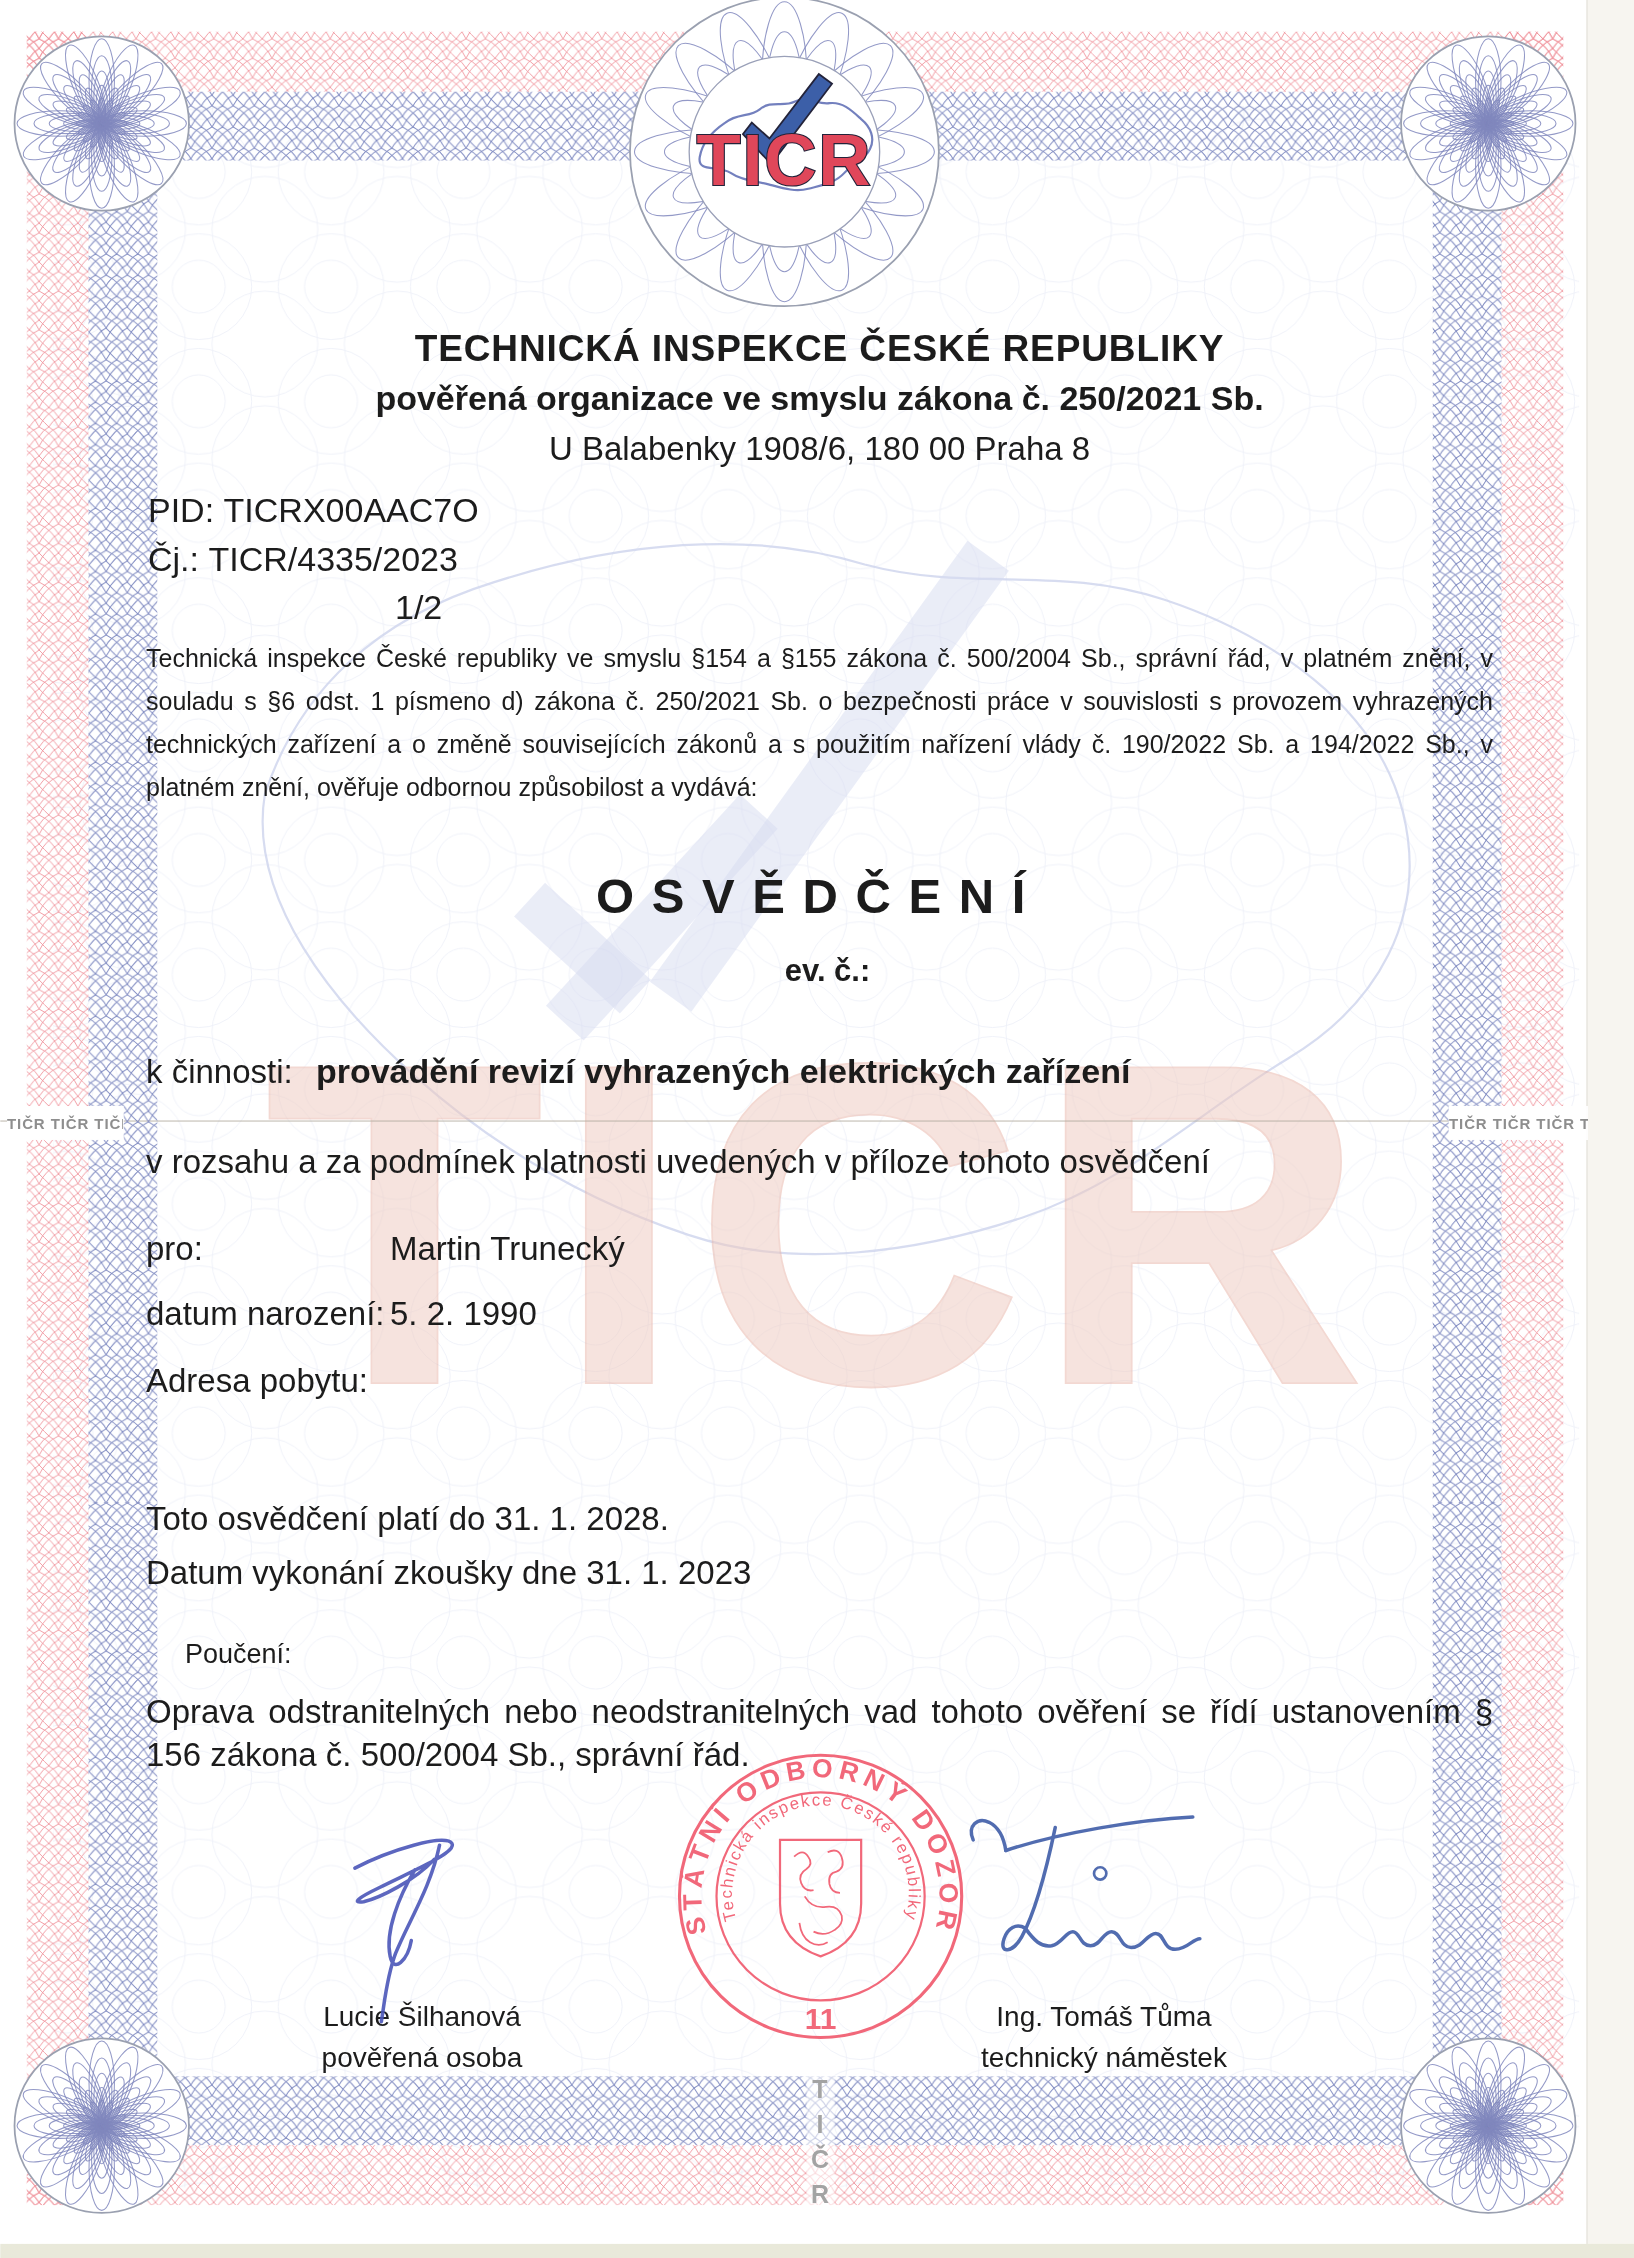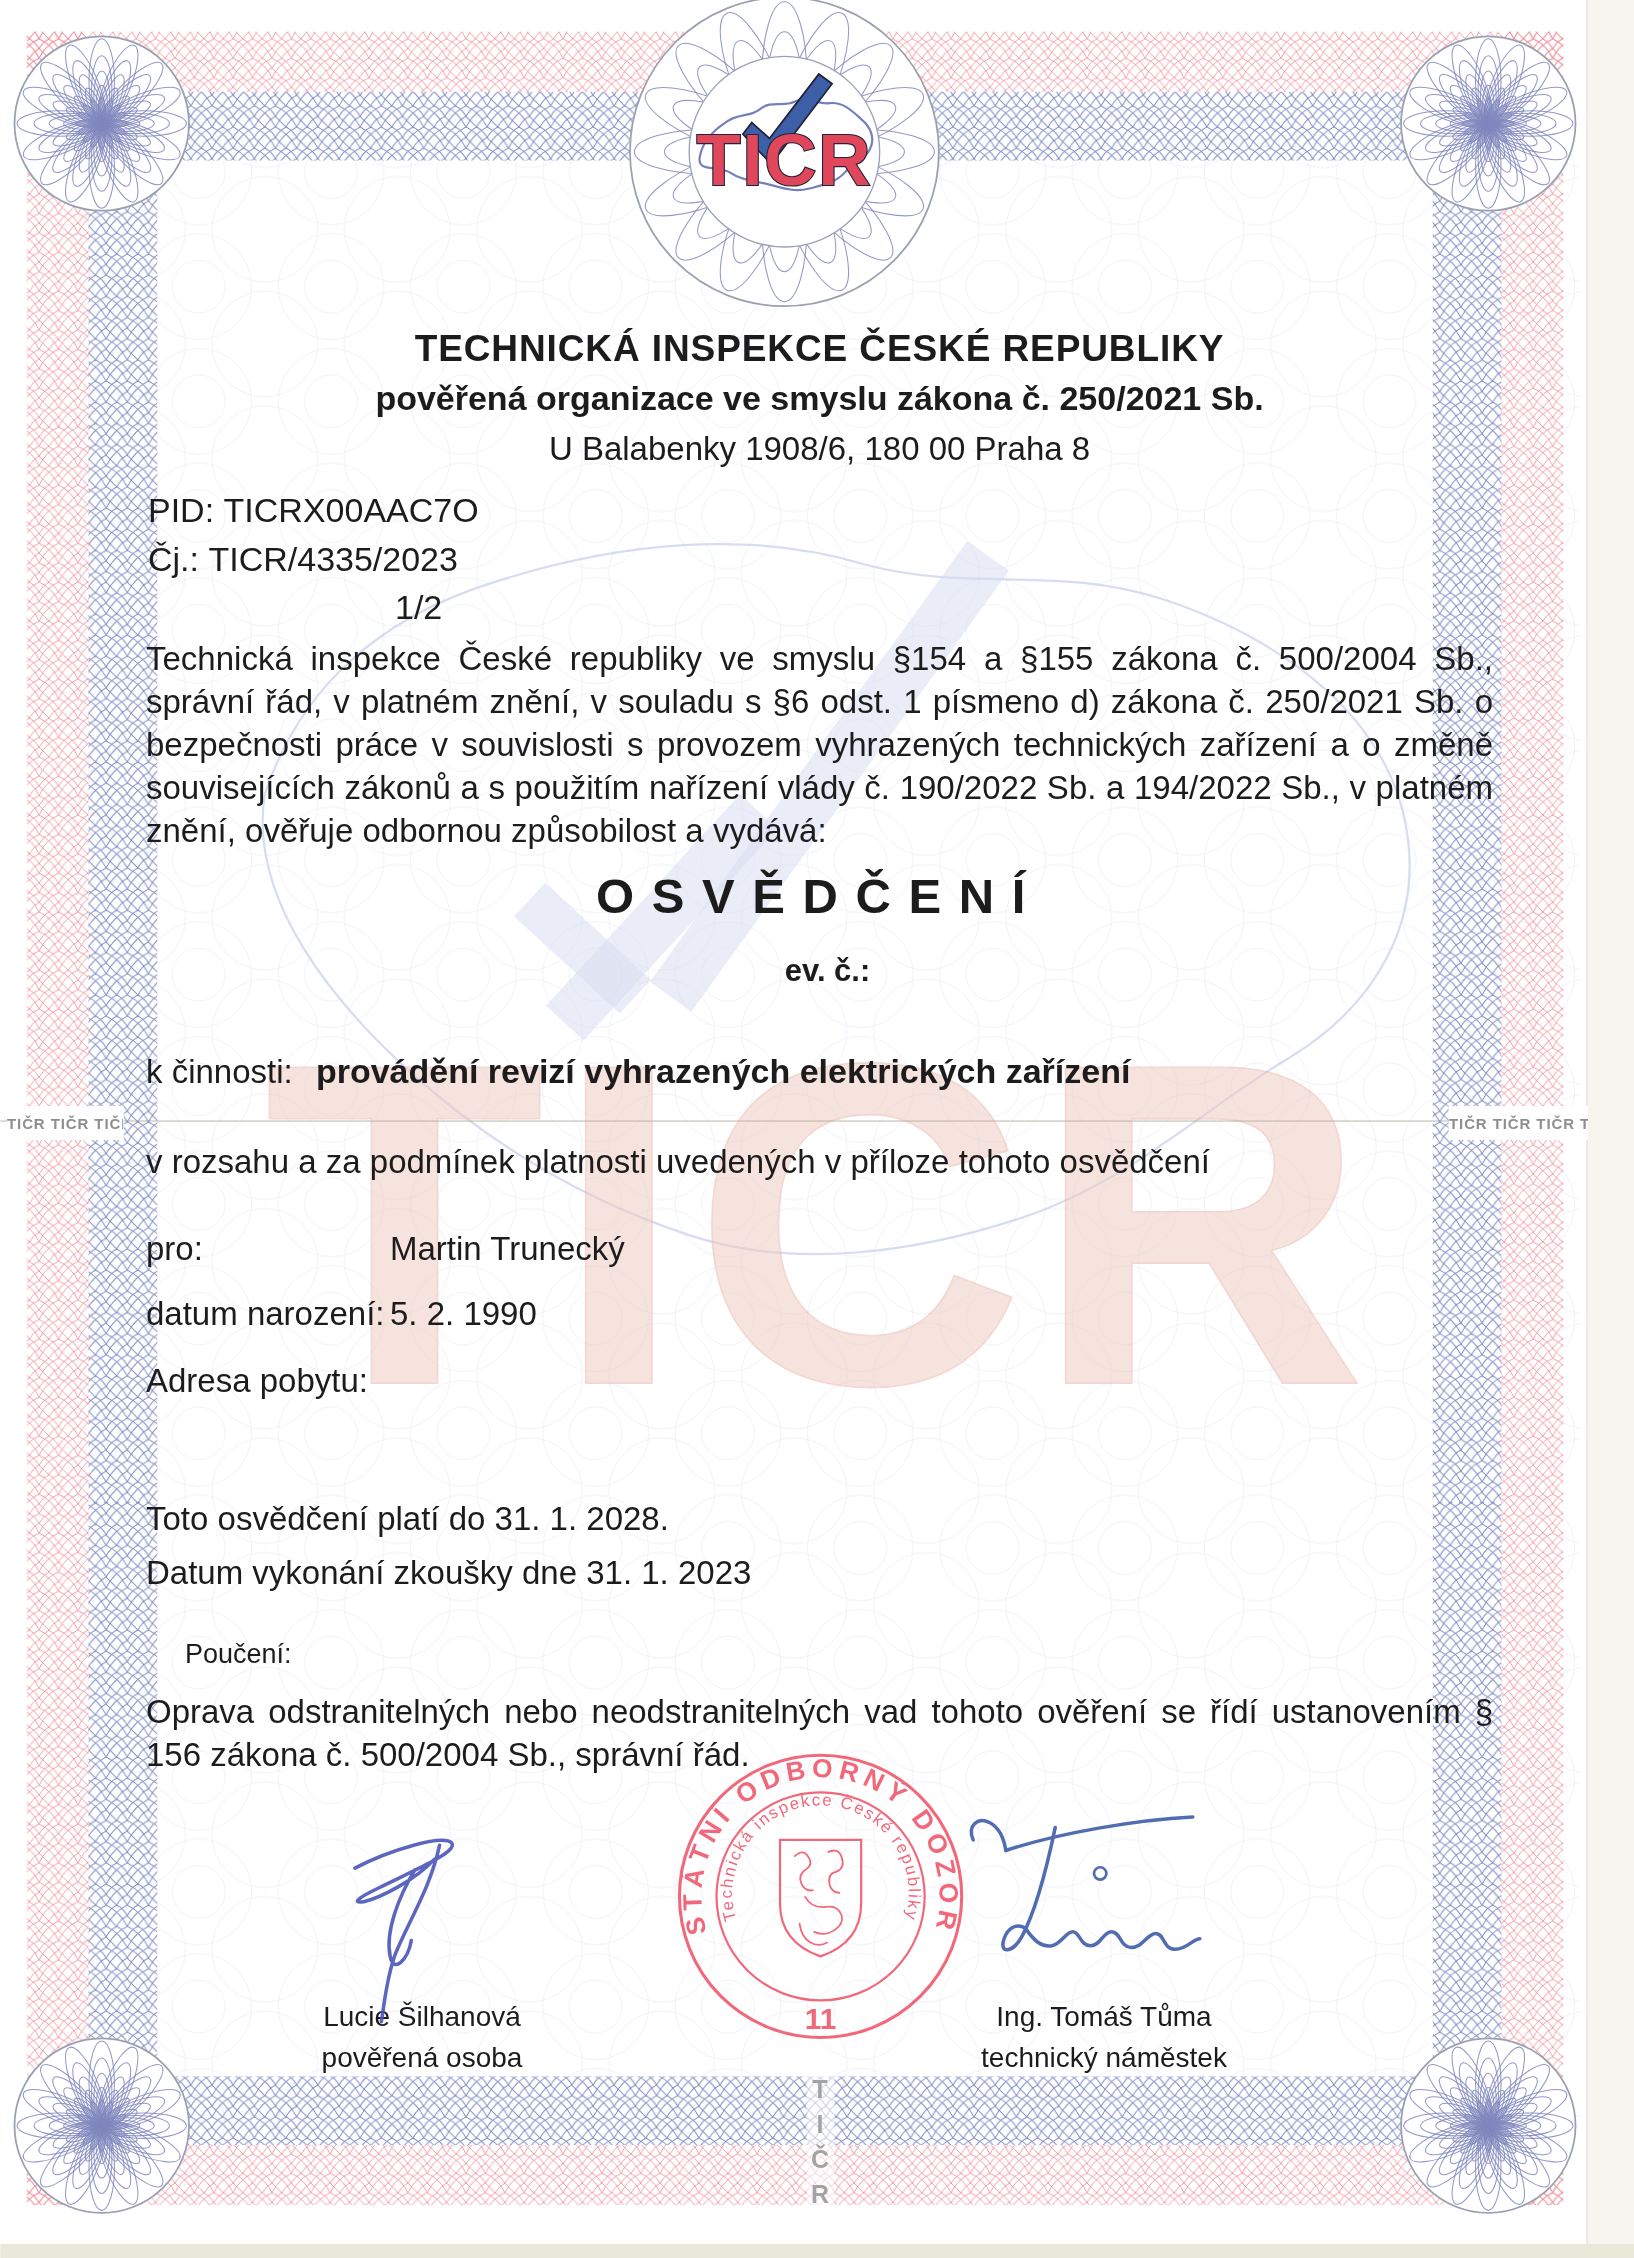--- a/index.html
+++ b/index.html
@@ -10,21 +10,21 @@
   .content{position:absolute;left:0;top:0;width:1635px;height:2258px;z-index:1;}
   #ink{z-index:2;}
   .abs{position:absolute;}
   .center-col{left:146px;width:1347px;text-align:center;}
   .org{top:328px;font-size:37px;font-weight:bold;letter-spacing:0.9px;}
   .auth{top:379px;font-size:34px;font-weight:bold;}
   .addr{top:430px;font-size:33px;}
   .pid{top:491px;left:148px;font-size:34px;}
   .ref{top:540px;left:148px;font-size:34px;}
   .pagenum{top:588px;left:395px;font-size:34px;}
-  .intro{top:637px;left:146px;width:1347px;font-size:33px;line-height:43px;
+  .intro{top:637px;left:146px;width:1347px;font-size:25px;line-height:43px;
          text-align:justify;text-align-last:left;}
   .title{top:868px;font-size:49px;font-weight:bold;letter-spacing:17.6px;}
   .evrow{top:953px;left:154px;width:1347px;display:flex;justify-content:center;
          align-items:baseline;gap:16px;}
   .evlabel{font-size:31px;font-weight:bold;}
   .evnum{font-size:41px;font-weight:bold;letter-spacing:0.9px;}
   .actrow{top:1052px;left:146px;font-size:33px;white-space:nowrap;}
   .actrow b{font-size:34px;margin-left:14px;margin-top:8px;}
   .scope{top:1143px;left:146px;font-size:33px;}
   .lab{font-size:33px;}

